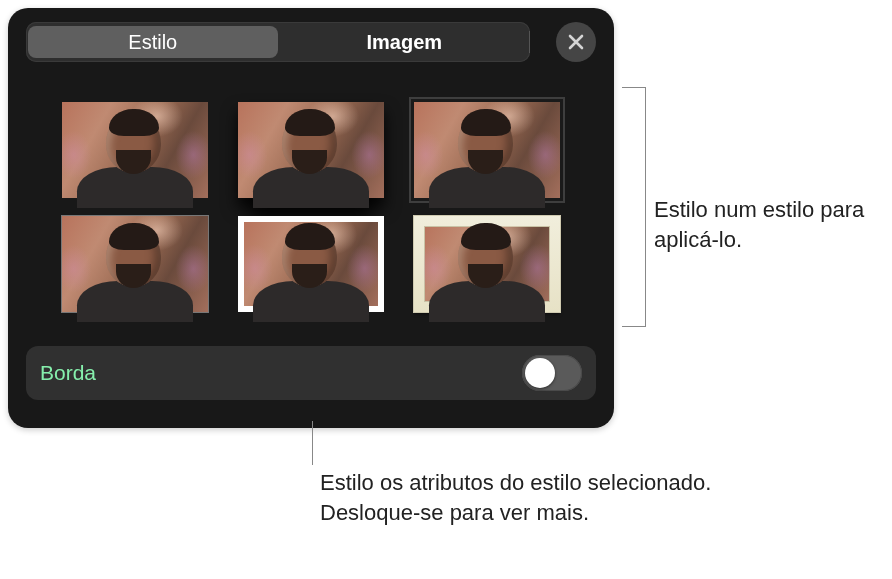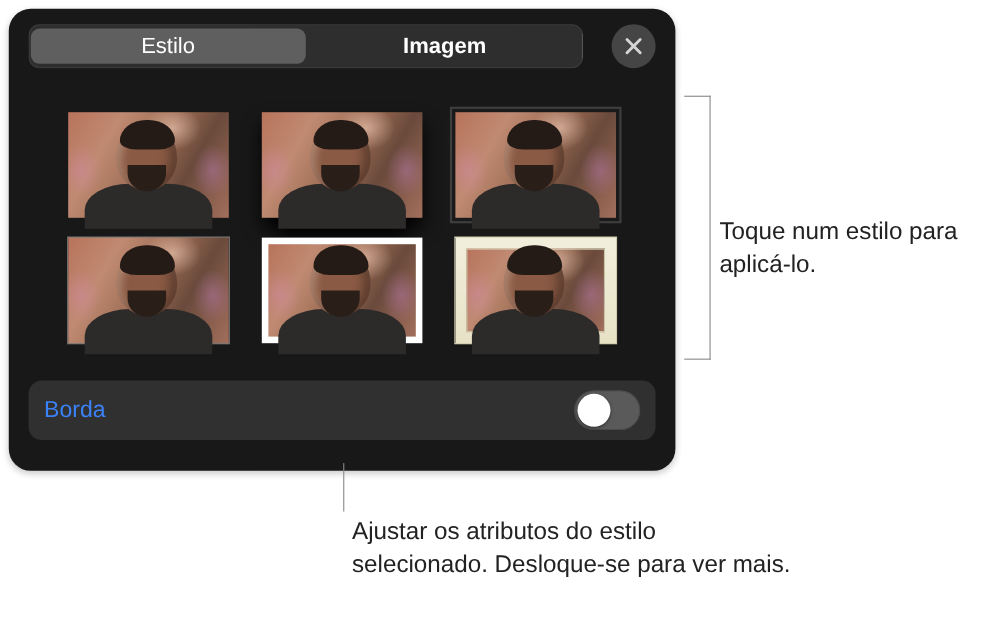--- a/index.html
+++ b/index.html
@@ -152,21 +152,21 @@
       margin-top: 34px;
       background: #303030;
       border-radius: 12px;
       height: 54px;
       display:flex;
       align-items:center;
       padding: 0 14px;
       justify-content: space-between;
     }
     .option-row .label {
-      color:#3b82f6;
+      color:#86efac;
       font-size: 21px;
       font-weight: 400;
       text-align: right;
     }
     .switch {
       position: relative;
       width: 60px;
       height: 36px;
       background: #5a5a5a;
       border-radius: 18px;
@@ -282,16 +282,16 @@
 
   <div class="option-row">
     <span class="label">Borda</span>
     <div class="switch">
       <div class="knob"></div>
     </div>
   </div>
 </div>
 
 <div class="bracket-right"></div>
-<div class="callout right">Toque num estilo para aplicá-lo.</div>
+<div class="callout right">Estilo num estilo para aplicá-lo.</div>
 
 <div class="leader-bottom"></div>
-<div class="callout bottom">Ajustar os atributos do estilo selecionado. Desloque-se para ver mais.</div>
+<div class="callout bottom">Estilo os atributos do estilo selecionado. Desloque-se para ver mais.</div>
 
 </body></html>

